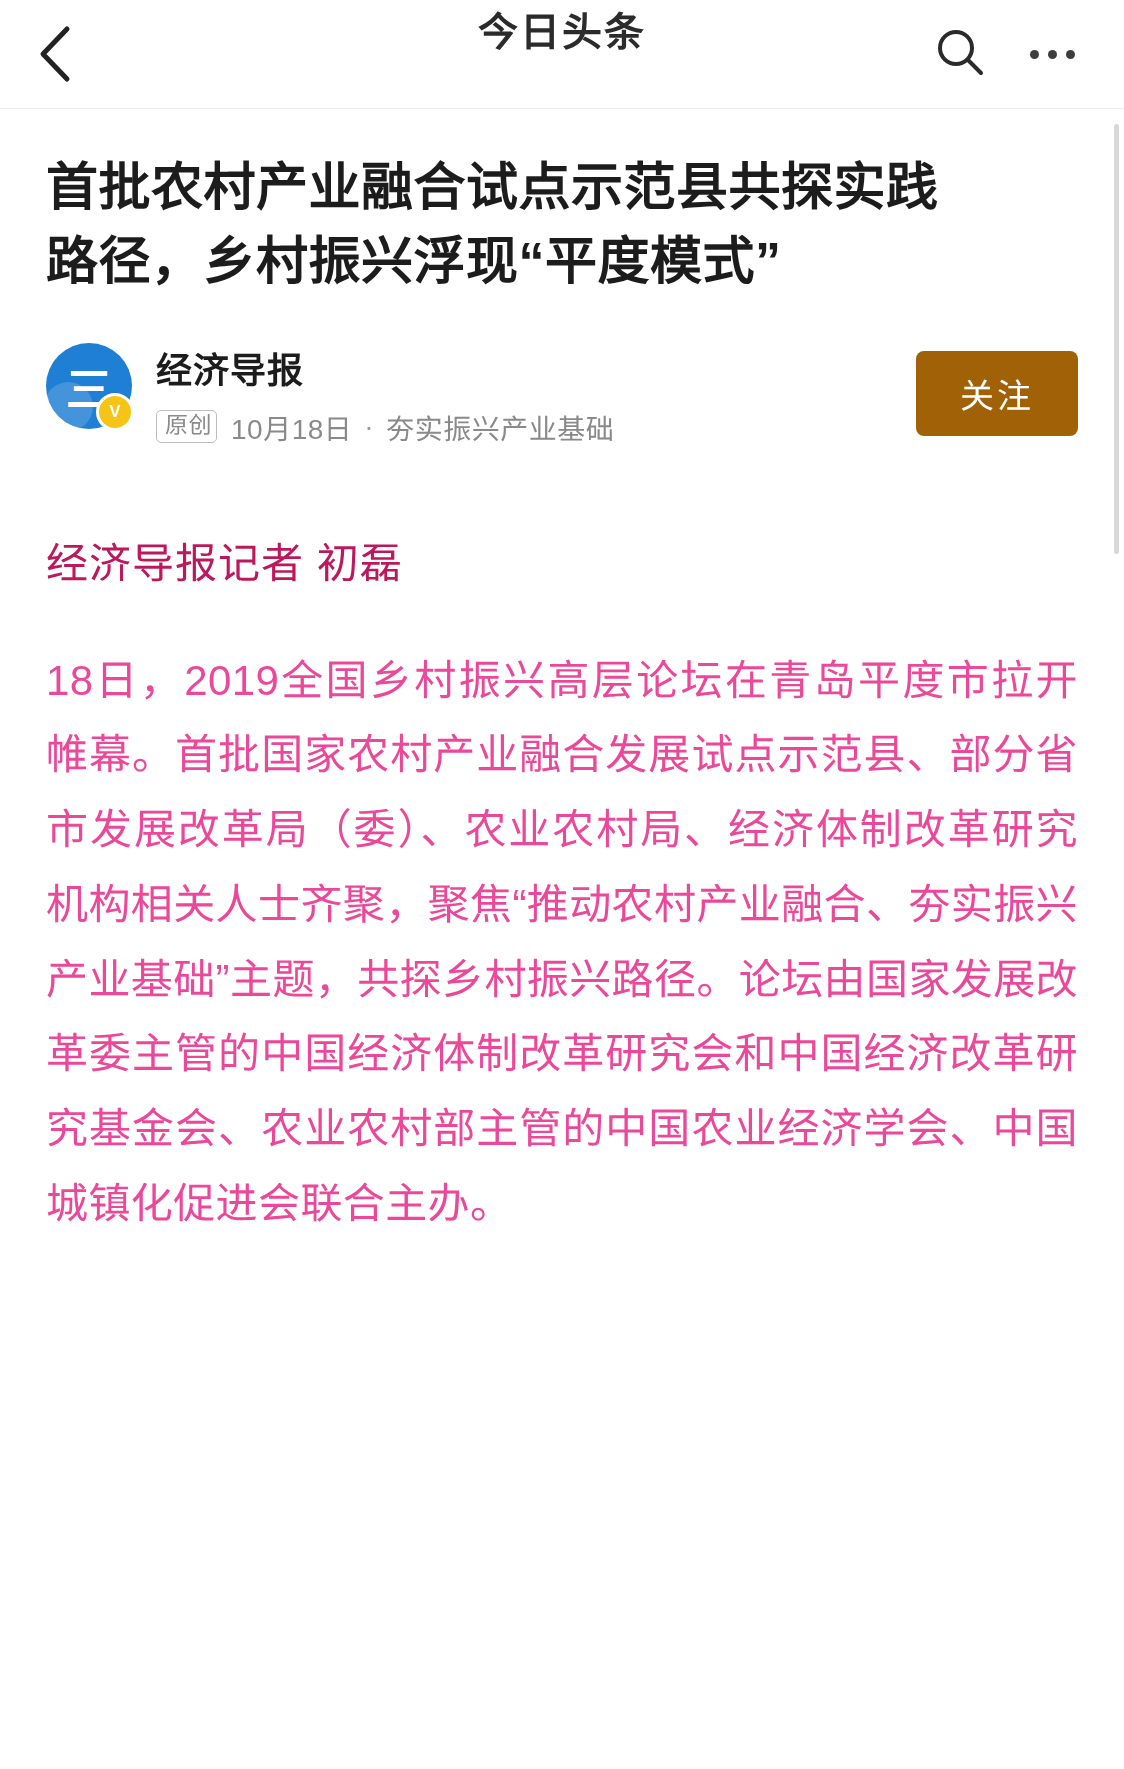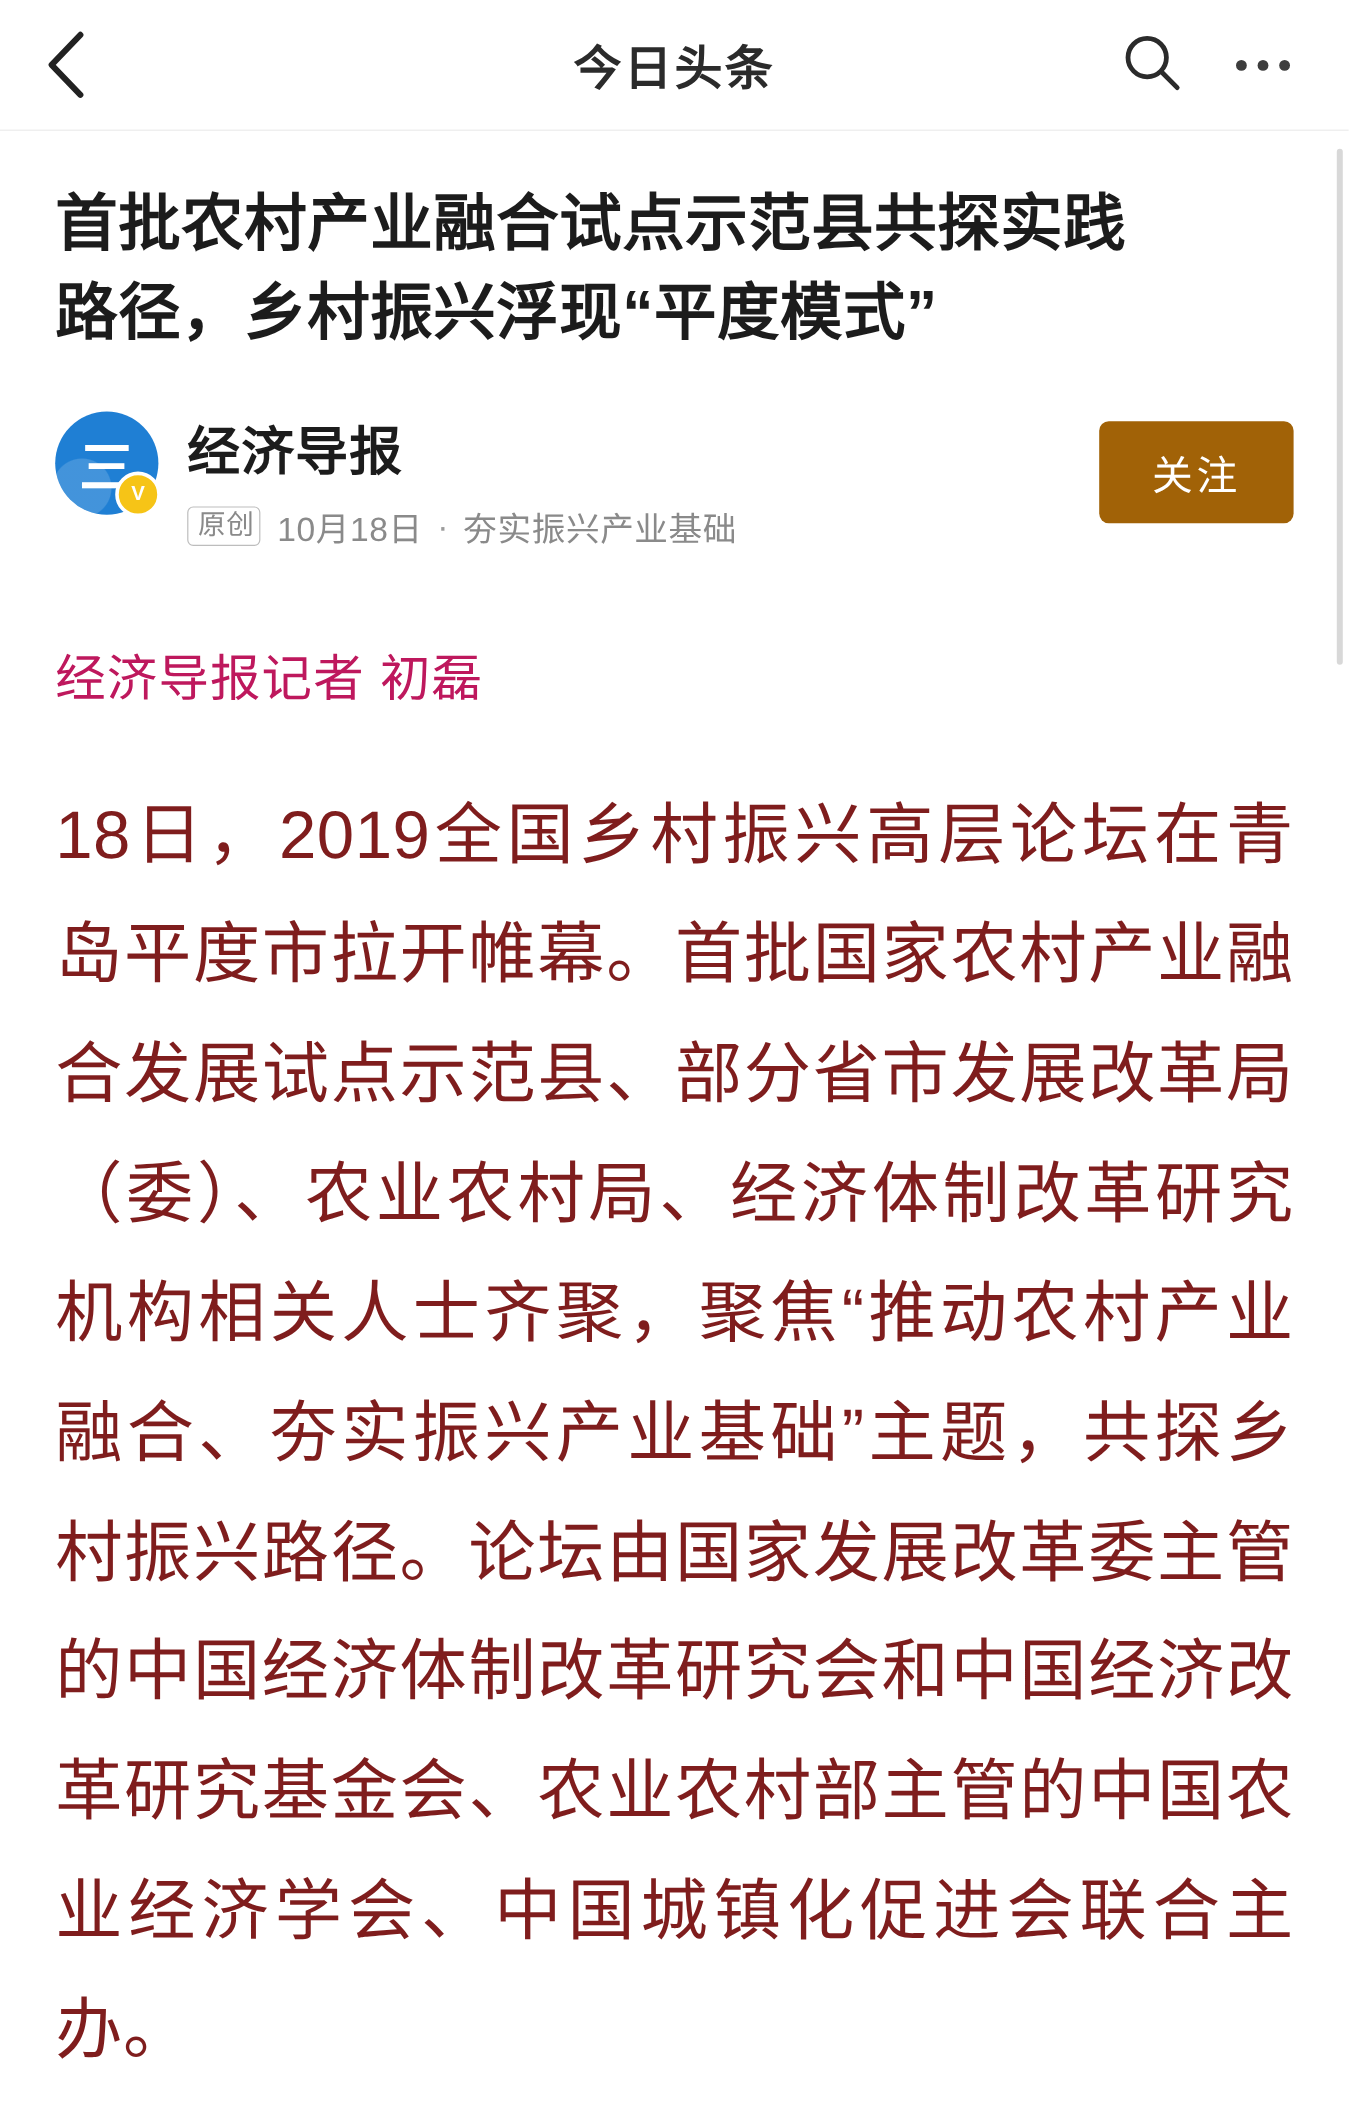--- a/index.html
+++ b/index.html
@@ -15,21 +15,21 @@
     overflow: hidden;
     position: relative;
   }
 
   
   .navbar {
     position: relative;
     height: 108px;
     border-bottom: 1px solid #ececec;
     display: flex;
-    align-items: center;
+    align-items: flex-start;
     background: #ffffff;
   }
   .nav-back {
     width: 108px;
     height: 108px;
     display: flex;
     align-items: center;
     justify-content: center;
     cursor: pointer;
   }
@@ -152,21 +152,21 @@
     display: flex;
     align-items: center;
     justify-content: center;
     line-height: 1;
   }
   .author-meta {
     margin-left: 24px;
     padding-top: 4px;
   }
   .author-name {
-    font-size: 44px;
+    font-size: 36px;
     font-weight: 700;
     color: #1c1c1c;
     margin-bottom: 14px;
     letter-spacing: 1px;
   }
   .meta-line {
     display: flex;
     align-items: center;
     font-size: 28px;
     color: #8a8a8a;
@@ -203,23 +203,23 @@
 
   
   .byline {
     margin-top: 72px;
     font-size: 42px;
     color: #be185d;
     letter-spacing: 1px;
   }
   .paragraph {
     margin-top: 54px;
-    font-size: 56px;
+    font-size: 42px;
     line-height: 1.78;
-    color: #7f1d1d;
+    color: #ec4899;
     text-align: justify;
     letter-spacing: 0.4px;
   }
 </style>
 </head>
 <body>
 
 <div class="navbar">
   <div class="nav-back">
     <span>

